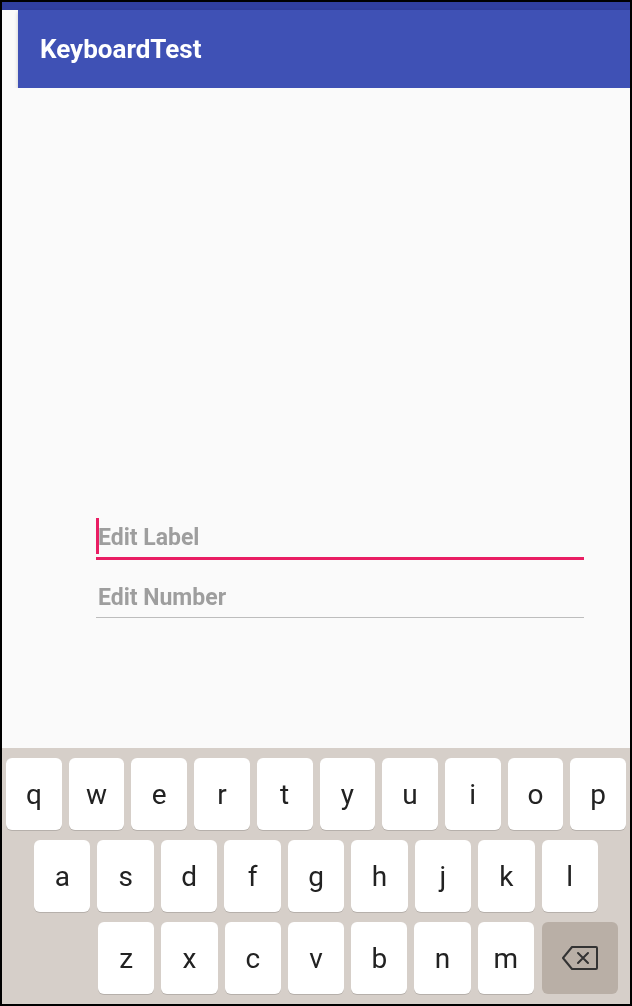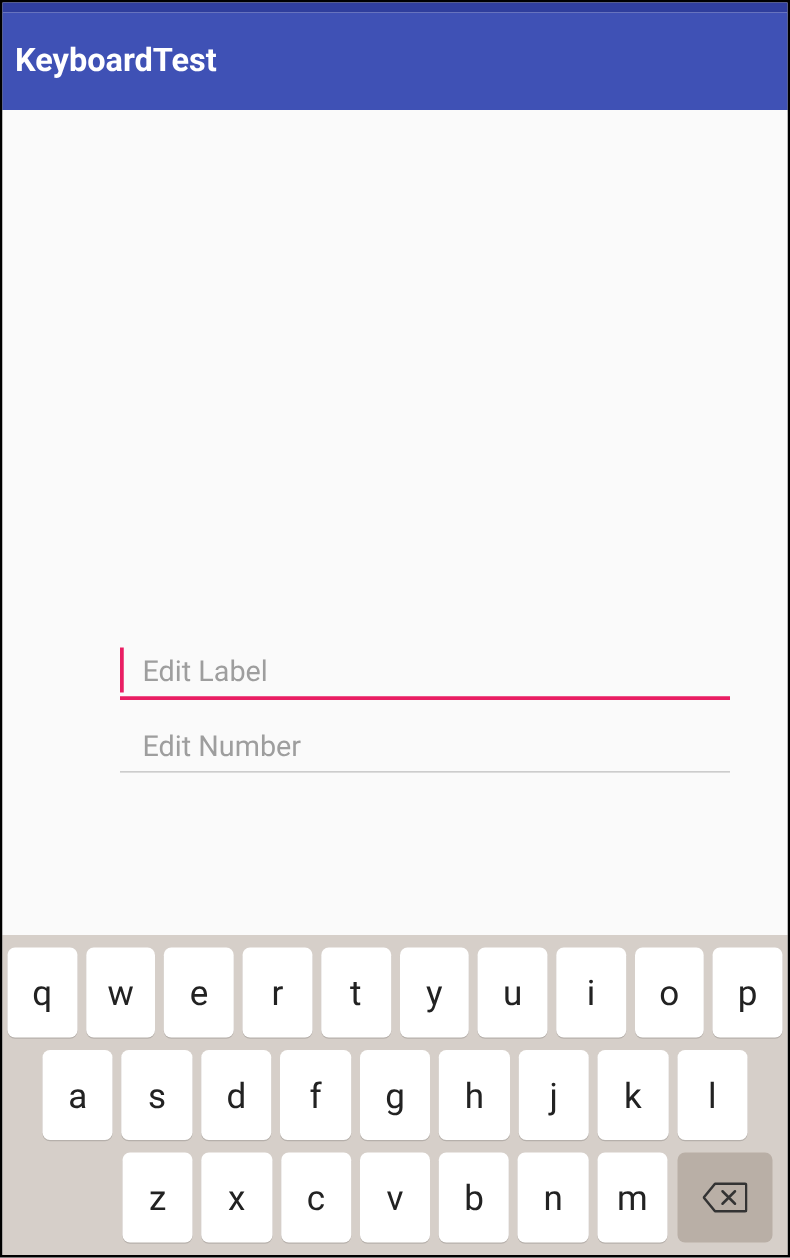--- a/index.html
+++ b/index.html
@@ -27,22 +27,23 @@
     }
     .status-bar {
       height: 8px;
       background: #303F9F;
     }
     .app-bar {
       background: #3F51B5;
       height: 78px;
       display: flex;
       align-items: center;
-      padding: 0 10px;
+      padding: 0 22px;
       box-shadow: 0 2px 4px rgba(0,0,0,0.2);
+      margin-left: 16px;
     }
     .app-title {
       color: #fff;
       font-size: 26px;
       font-weight: 700;
     }
     .content {
       flex: 1;
       background: #fafafa;
       position: relative;
@@ -57,23 +58,24 @@
     }
     .input-2 {
       top: 490px;
     }
     .text-input {
       width: 100%;
       border: none;
       background: transparent;
       font-size: 23px;
       color: #212121;
-      padding: 6px 18px;
+      padding: 6px 2px;
       outline: none;
       font-family: Roboto, Arial, sans-serif;
+      font-weight: bold;
     }
     .text-input::placeholder {
       color: #9e9e9e;
     }
     .underline {
       height: 2.5px;
       width: 100%;
     }
     .underline-active {
       background: #E91E63;

